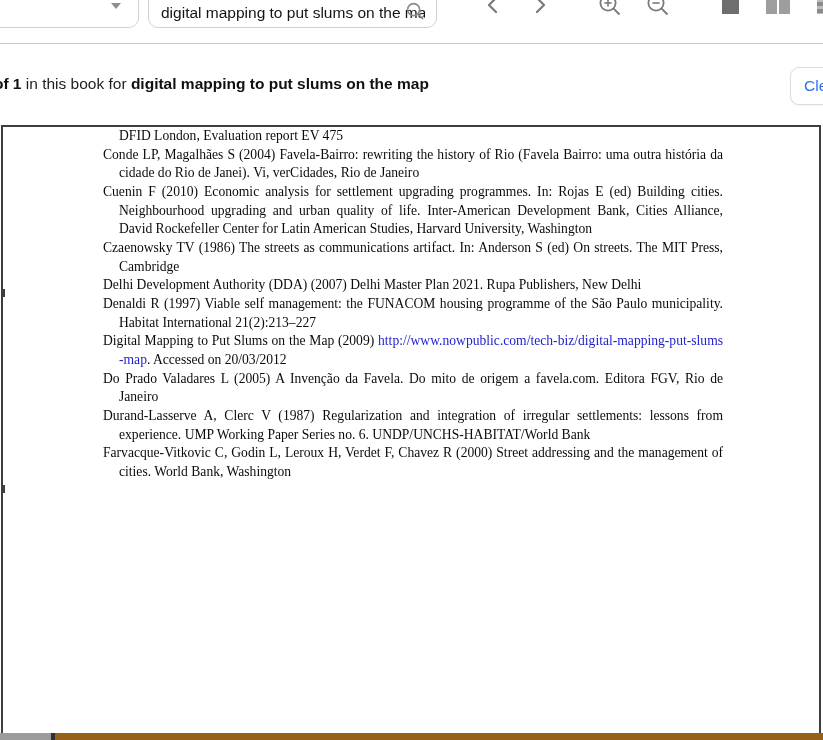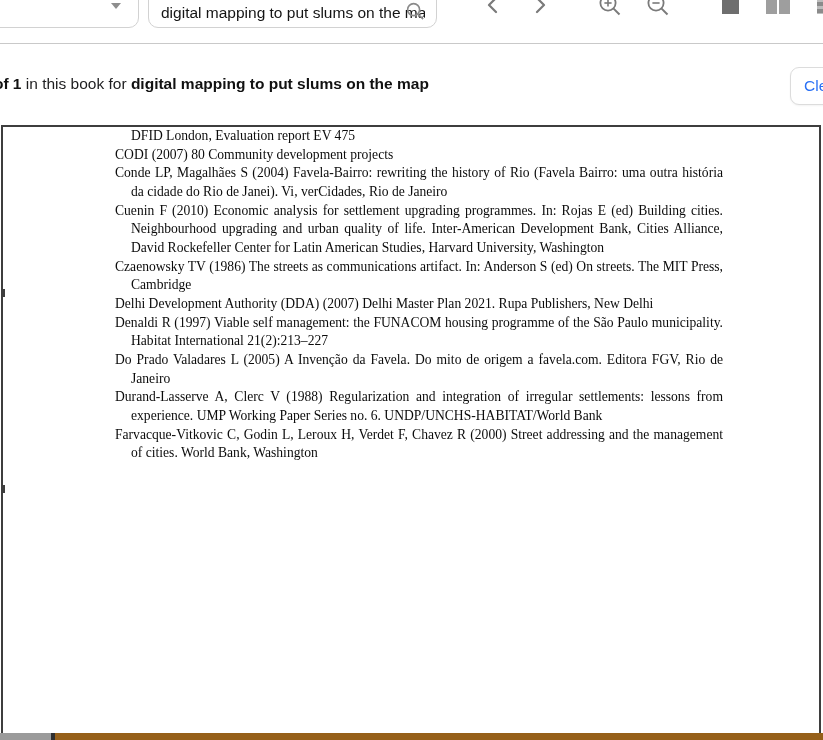--- a/index.html
+++ b/index.html
@@ -40,21 +40,21 @@
                padding-left:13px; box-shadow:0 1px 2px rgba(0,0,0,0.05); cursor:pointer; }
 
   
   .page { position:absolute; left:1px; top:125px; width:820px; height:608px;
           background:#fff; border:2px solid #3e3e3e; border-bottom:none; }
   .notch { position:absolute; left:-2px; width:4px; height:8px; background:#3e3e3e; }
   .notch.n1 { top:162px; } .notch.n2 { top:358px; }
   .refs { position:absolute; left:100px; top:0px; width:620px; color:#0b0b0b;
           font-family:"Liberation Serif", serif; font-size:13.6px; line-height:18.65px;
           text-align:justify; }
-  .ref { padding-left:16px; text-indent:-16px;margin-left:12px; }
+  .ref { padding-left:16px; text-indent:-16px; }
   .ref.cont { text-indent:0; }
   .link { color:#2323cc; word-break:break-all; cursor:pointer; }
 
   
   .bottom-gray  { position:absolute; left:0;   bottom:0; width:51px;  height:7px; background:#9b9b9b; }
   .bottom-dark  { position:absolute; left:51px; bottom:0; width:4px;  height:7px; background:#2f2f2f; }
   .bottom-brown { position:absolute; left:55px; bottom:0; width:768px; height:7px; background:#96601a; }
 </style>
 </head>
 <body>
@@ -116,28 +116,28 @@
       <b>1 of 1</b><span> in this book for </span><b>digital mapping to put slums on the map</b>
     </div>
     <button class="clear-btn">Clear</button>
   </div>
 
   <div class="page">
     <span class="notch n1"></span>
     <span class="notch n2"></span>
     <div class="refs">
         <p class="ref cont"><span>DFID London, Evaluation report EV 475</span></p>
-        <p class="ref"><span>CODI (2007) 80 Community development projects</span></p>
         <p class="ref"><span>Conde LP, Magalhães S (2004) Favela-Bairro: rewriting the history of Rio (Favela Bairro: uma outra história da cidade do Rio de Janei). Vi, verCidades, Rio de Janeiro</span></p>
         <p class="ref"><span>Cuenin F (2010) Economic analysis for settlement upgrading programmes. In: Rojas E (ed) Building cities. Neighbourhood upgrading and urban quality of life. Inter-American Development Bank, Cities Alliance, David Rockefeller Center for Latin American Studies, Harvard University, Washington</span></p>
         <p class="ref"><span>Czaenowsky TV (1986) The streets as communications artifact. In: Anderson S (ed) On streets. The MIT Press, Cambridge</span></p>
         <p class="ref"><span>Delhi Development Authority (DDA) (2007) Delhi Master Plan 2021. Rupa Publishers, New Delhi</span></p>
         <p class="ref"><span>Denaldi R (1997) Viable self management: the FUNACOM housing programme of the São Paulo municipality. Habitat International 21(2):213–227</span></p>
+        <p class="ref"><span>Digital Mapping to Put Slums on the Map (2009) </span><span class="link">http://www.nowpublic.com/tech-biz/digital-mapping-put-slums-map</span><span>. Accessed on 20/03/2012</span></p>
         <p class="ref"><span>Do Prado Valadares L (2005) A Invenção da Favela. Do mito de origem a favela.com. Editora FGV, Rio de Janeiro</span></p>
-        <p class="ref"><span>Durand-Lasserve A, Clerc V (1988) Regularization and integration of irregular settlements: lessons from experience. UMP Working Paper Series no. 6. UNDP/UNCHS-HABITAT/World Bank</span></p>
+        <p class="ref"><span>Durand-Lasserve A, Clerc V (1987) Regularization and integration of irregular settlements: lessons from experience. UMP Working Paper Series no. 6. UNDP/UNCHS-HABITAT/World Bank</span></p>
         <p class="ref"><span>Farvacque-Vitkovic C, Godin L, Leroux H, Verdet F, Chavez R (2000) Street addressing and the management of cities. World Bank, Washington</span></p>
       </div>
   </div>
 
   <div class="bottom-gray"></div>
   <div class="bottom-dark"></div>
   <div class="bottom-brown"></div>
 
 </div>
 

